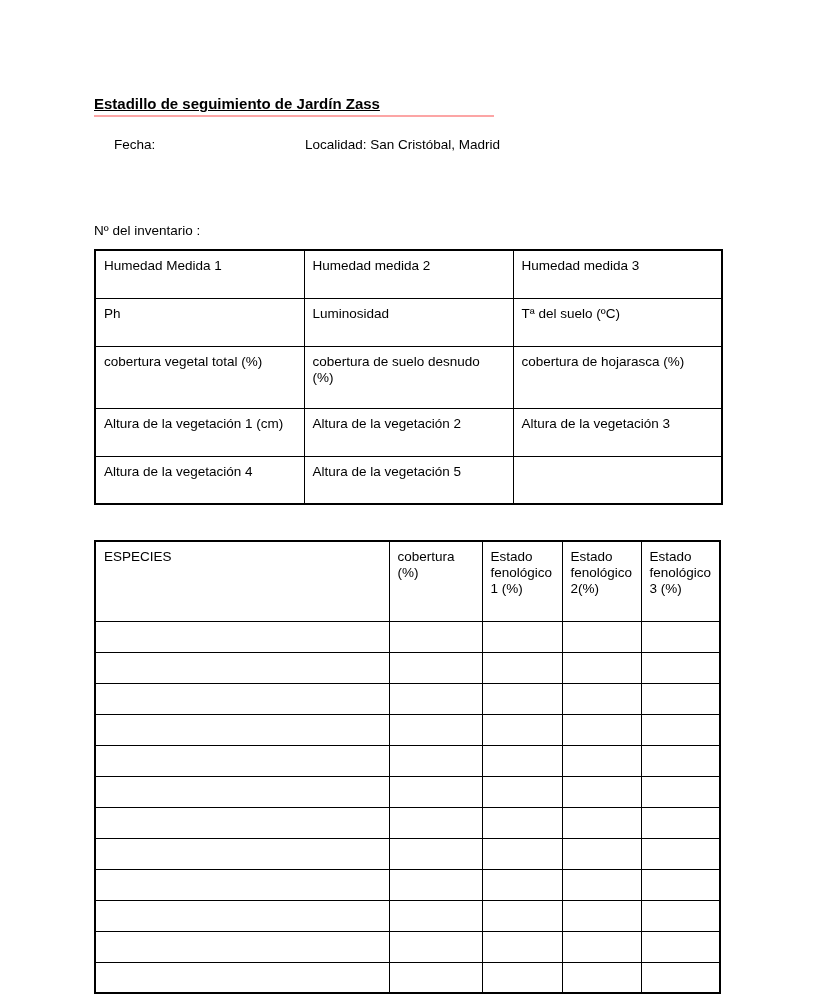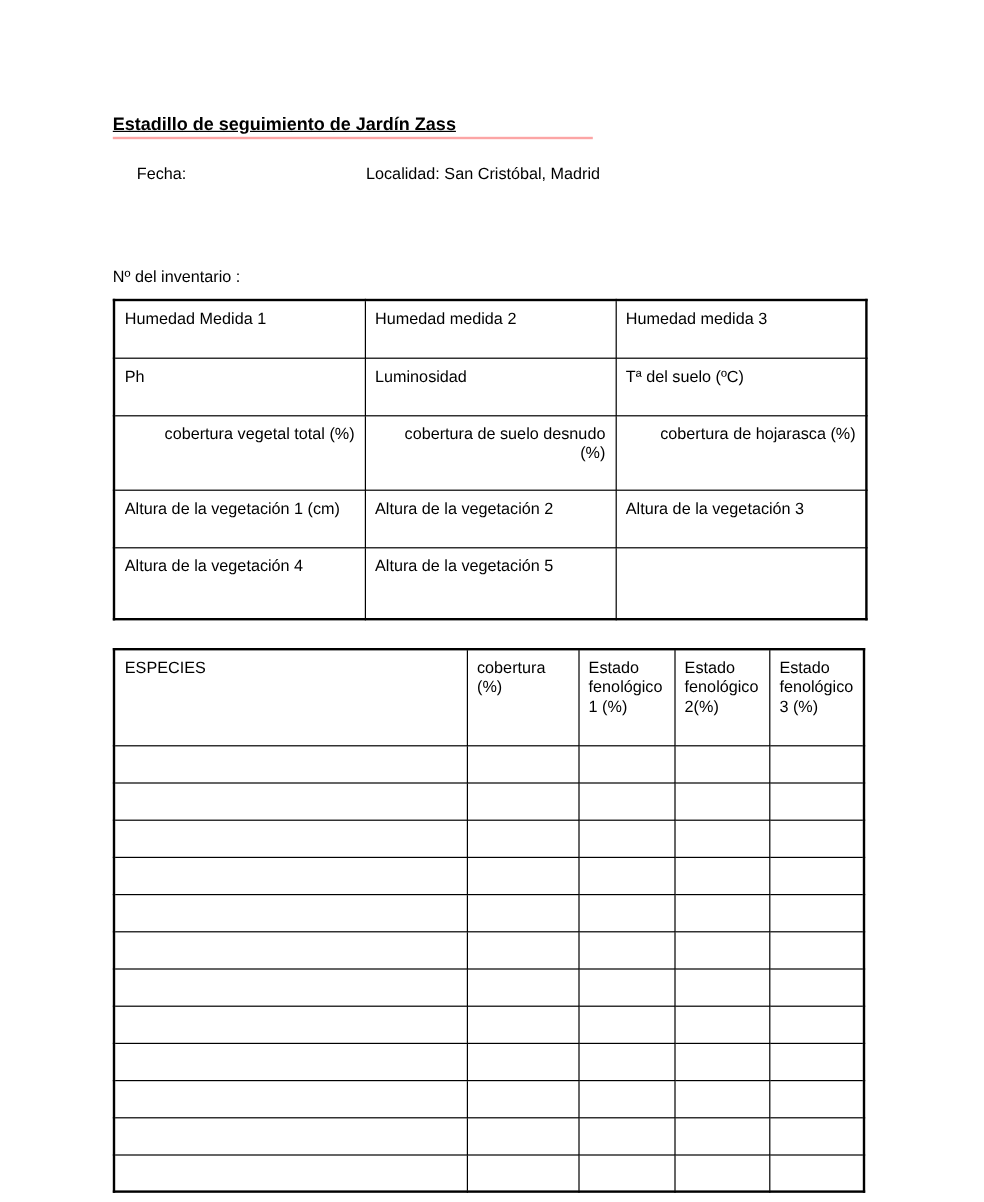--- a/index.html
+++ b/index.html
@@ -53,22 +53,22 @@
   .measurements {
     position: absolute;
     left: 94px;
     top: 249px;
     width: 627px;
     padding-left: 32px;
   }
   .measurements col { width: 209px; }
   .measurements tr.r1 td, .measurements tr.r2 td,
   .measurements tr.r4 td { height: 48px; }
-  .measurements tr.r3 td { height: 62px; text-align: right; }
-  .measurements tr.r5 td { height: 60px; }
+  .measurements tr.r3 td { height: 62px; }
+  .measurements tr.r5 td { height: 48px; }
 
   .species {
     position: absolute;
     left: 94px;
     top: 540px;
     width: 625px;
   }
   .species col.c-especies { width: 294px; }
   .species col.c-cobertura { width: 93px; }
   .species col.c-ef1 { width: 80px; }

